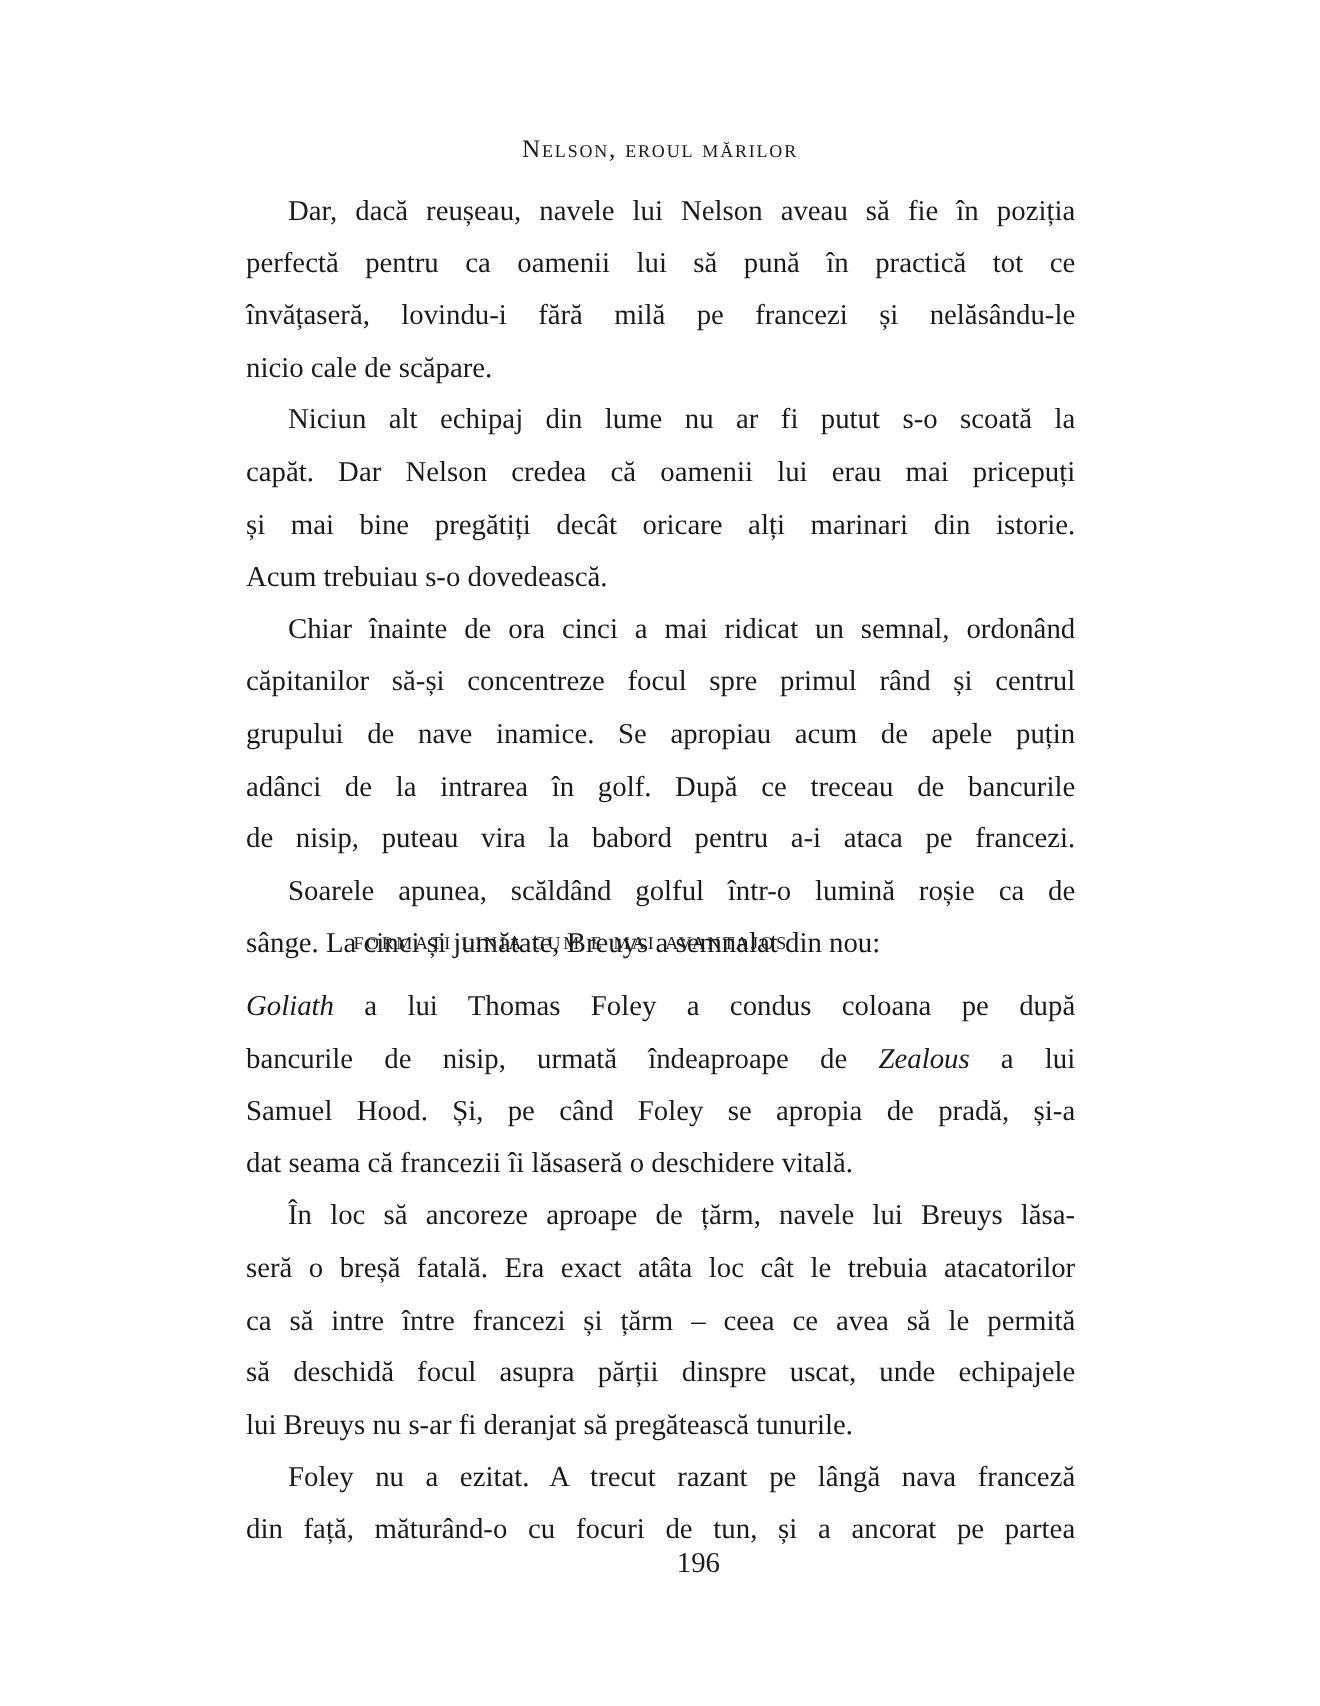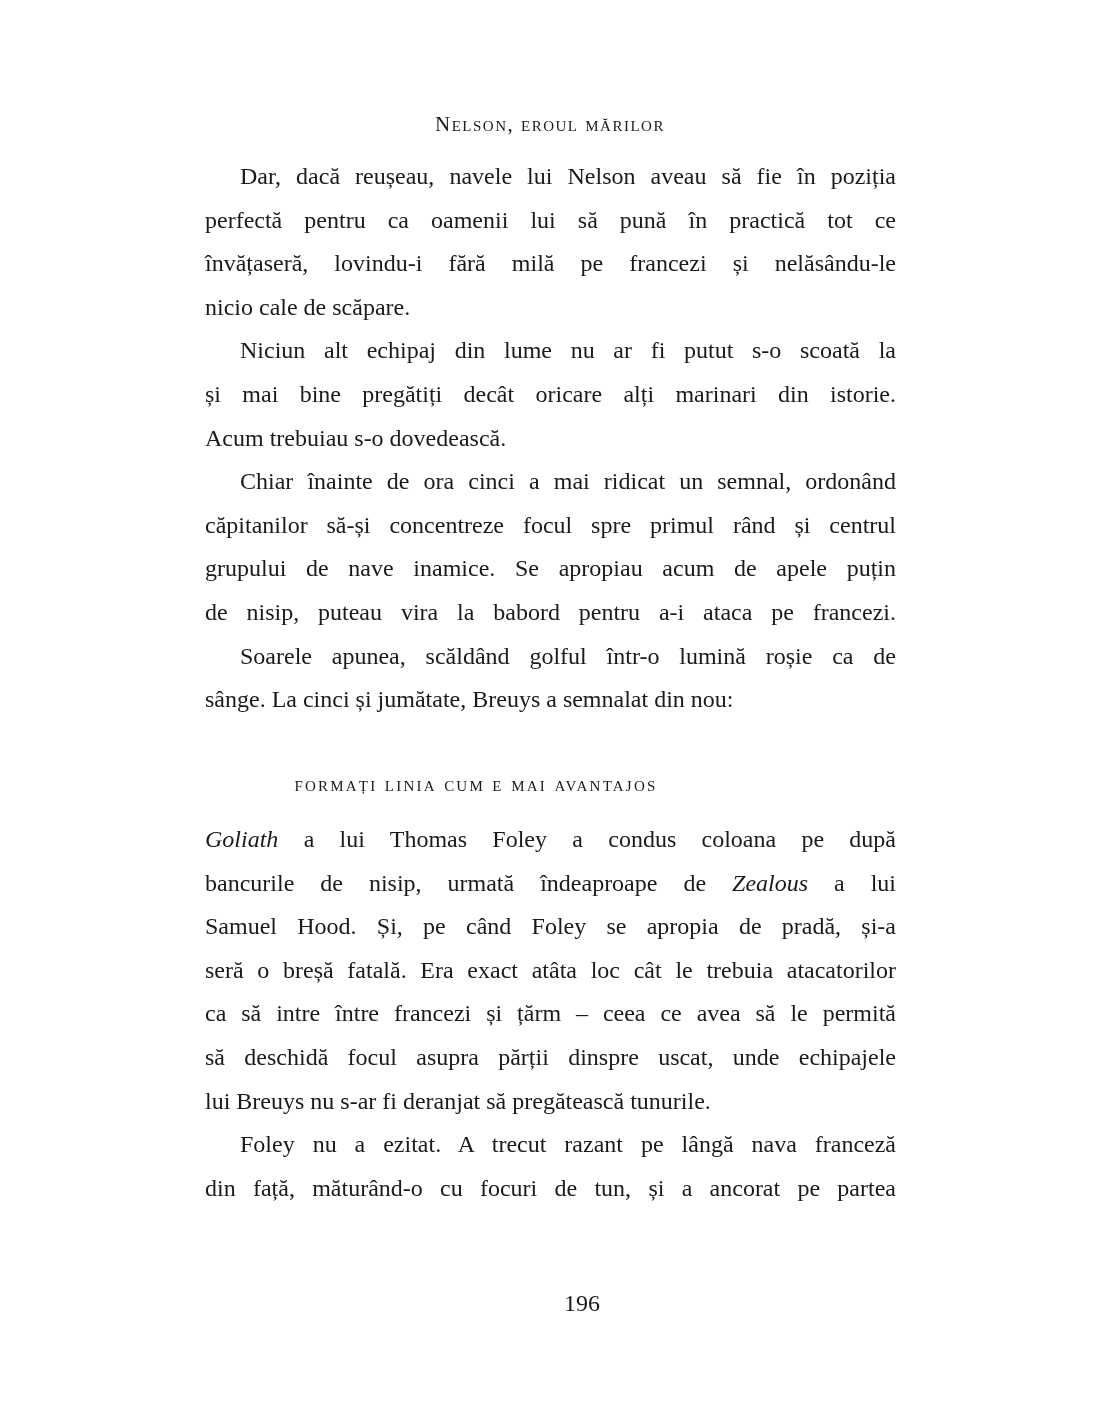--- a/index.html
+++ b/index.html
@@ -22,36 +22,40 @@
 <body>
 
 <div class="header">Nelson, eroul mărilor</div>
 
 <div class="body-text" id="sec1">
     <span class="line indent">Dar, dacă reușeau, navele lui Nelson aveau să fie în poziția</span>
     <span class="line">perfectă pentru ca oamenii lui să pună în practică tot ce</span>
     <span class="line">învățaseră, lovindu-i fără milă pe francezi și nelăsându-le</span>
     <span class="line last">nicio cale de scăpare.</span>
     <span class="line indent">Niciun alt echipaj din lume nu ar fi putut s-o scoată la</span>
+    <span class="line">capăt. Dar Nelson credea că oamenii lui erau mai pricepuți</span>
     <span class="line">și mai bine pregătiți decât oricare alți marinari din istorie.</span>
     <span class="line last">Acum trebuiau s-o dovedească.</span>
     <span class="line indent">Chiar înainte de ora cinci a mai ridicat un semnal, ordonând</span>
     <span class="line">căpitanilor să-și concentreze focul spre primul rând și centrul</span>
     <span class="line">grupului de nave inamice. Se apropiau acum de apele puțin</span>
+    <span class="line">adânci de la intrarea în golf. După ce treceau de bancurile</span>
     <span class="line">de nisip, puteau vira la babord pentru a-i ataca pe francezi.</span>
     <span class="line indent">Soarele apunea, scăldând golful într-o lumină roșie ca de</span>
     <span class="line last">sânge. La cinci și jumătate, Breuys a semnalat din nou:</span>
   </div>
 
 <div class="signal">FORMAȚI LINIA CUM E MAI AVANTAJOS</div>
 
 <div class="body-text2" id="sec2">
   <span class="line"><i>Goliath</i><span> a lui Thomas Foley a condus coloana pe după</span></span>
   <span class="line"><span>bancurile de nisip, urmată îndeaproape de </span><i>Zealous</i><span> a lui</span></span>
 <span class="line">Samuel Hood. Și, pe când Foley se apropia de pradă, și-a</span>
+    <span class="line last">dat seama că francezii îi lăsaseră o deschidere vitală.</span>
+    <span class="line indent">În loc să ancoreze aproape de țărm, navele lui Breuys lăsa-</span>
     <span class="line">seră o breșă fatală. Era exact atâta loc cât le trebuia atacatorilor</span>
     <span class="line">ca să intre între francezi și țărm – ceea ce avea să le permită</span>
     <span class="line">să deschidă focul asupra părții dinspre uscat, unde echipajele</span>
     <span class="line last">lui Breuys nu s-ar fi deranjat să pregătească tunurile.</span>
     <span class="line indent">Foley nu a ezitat. A trecut razant pe lângă nava franceză</span>
     <span class="line">din față, măturând-o cu focuri de tun, și a ancorat pe partea</span>
   </div>
 
 <div class="pagenum">196</div>
 

